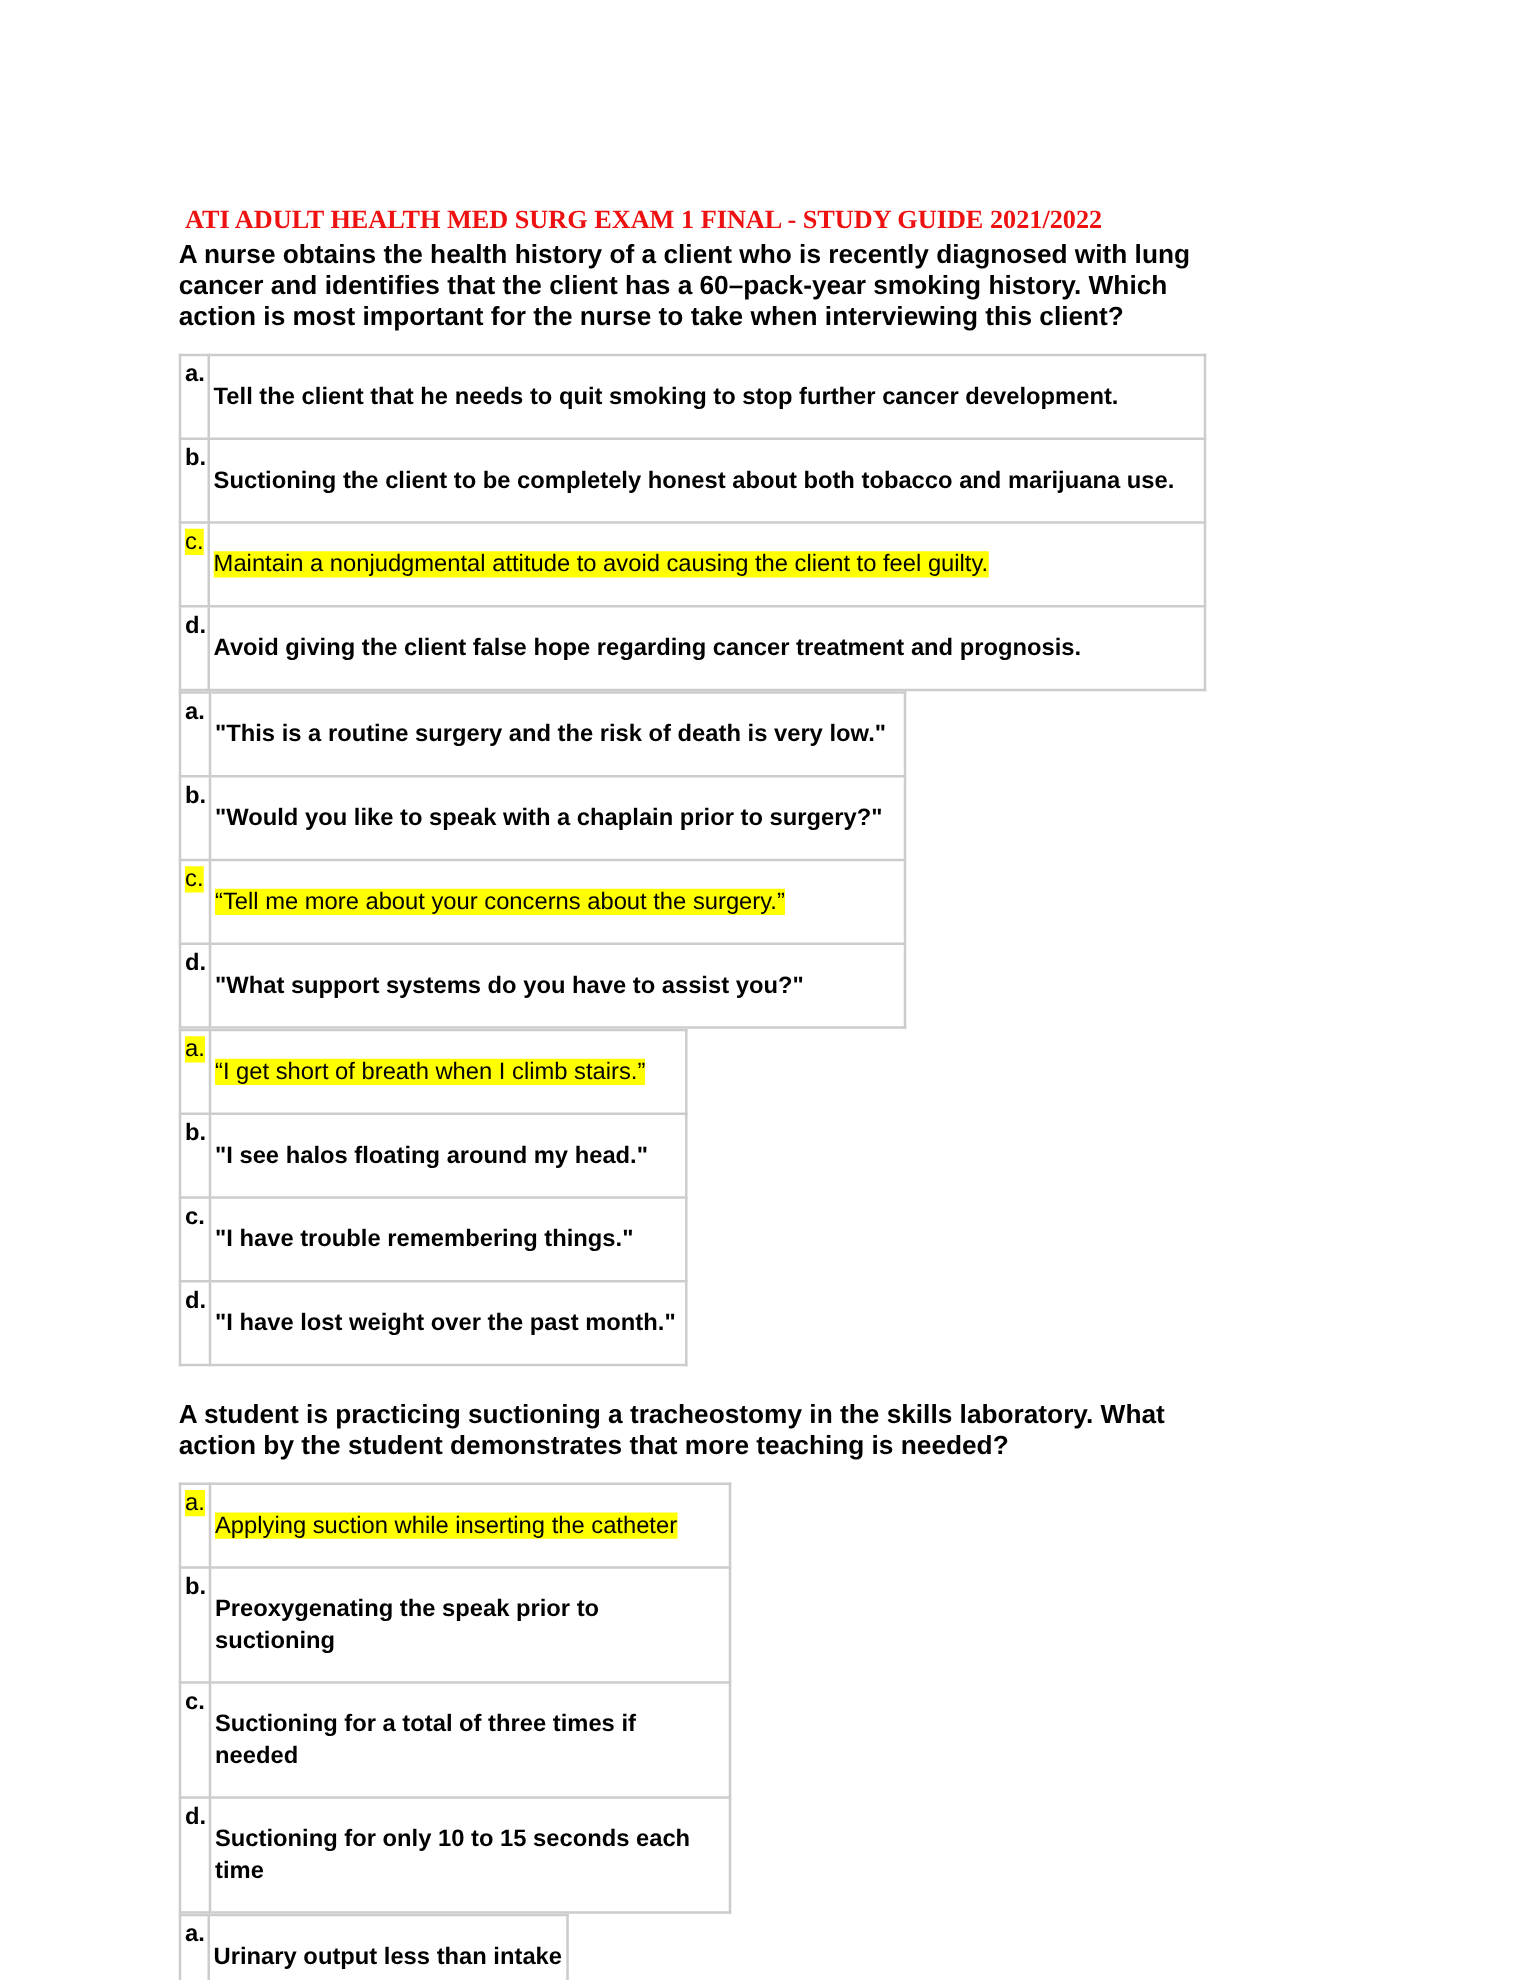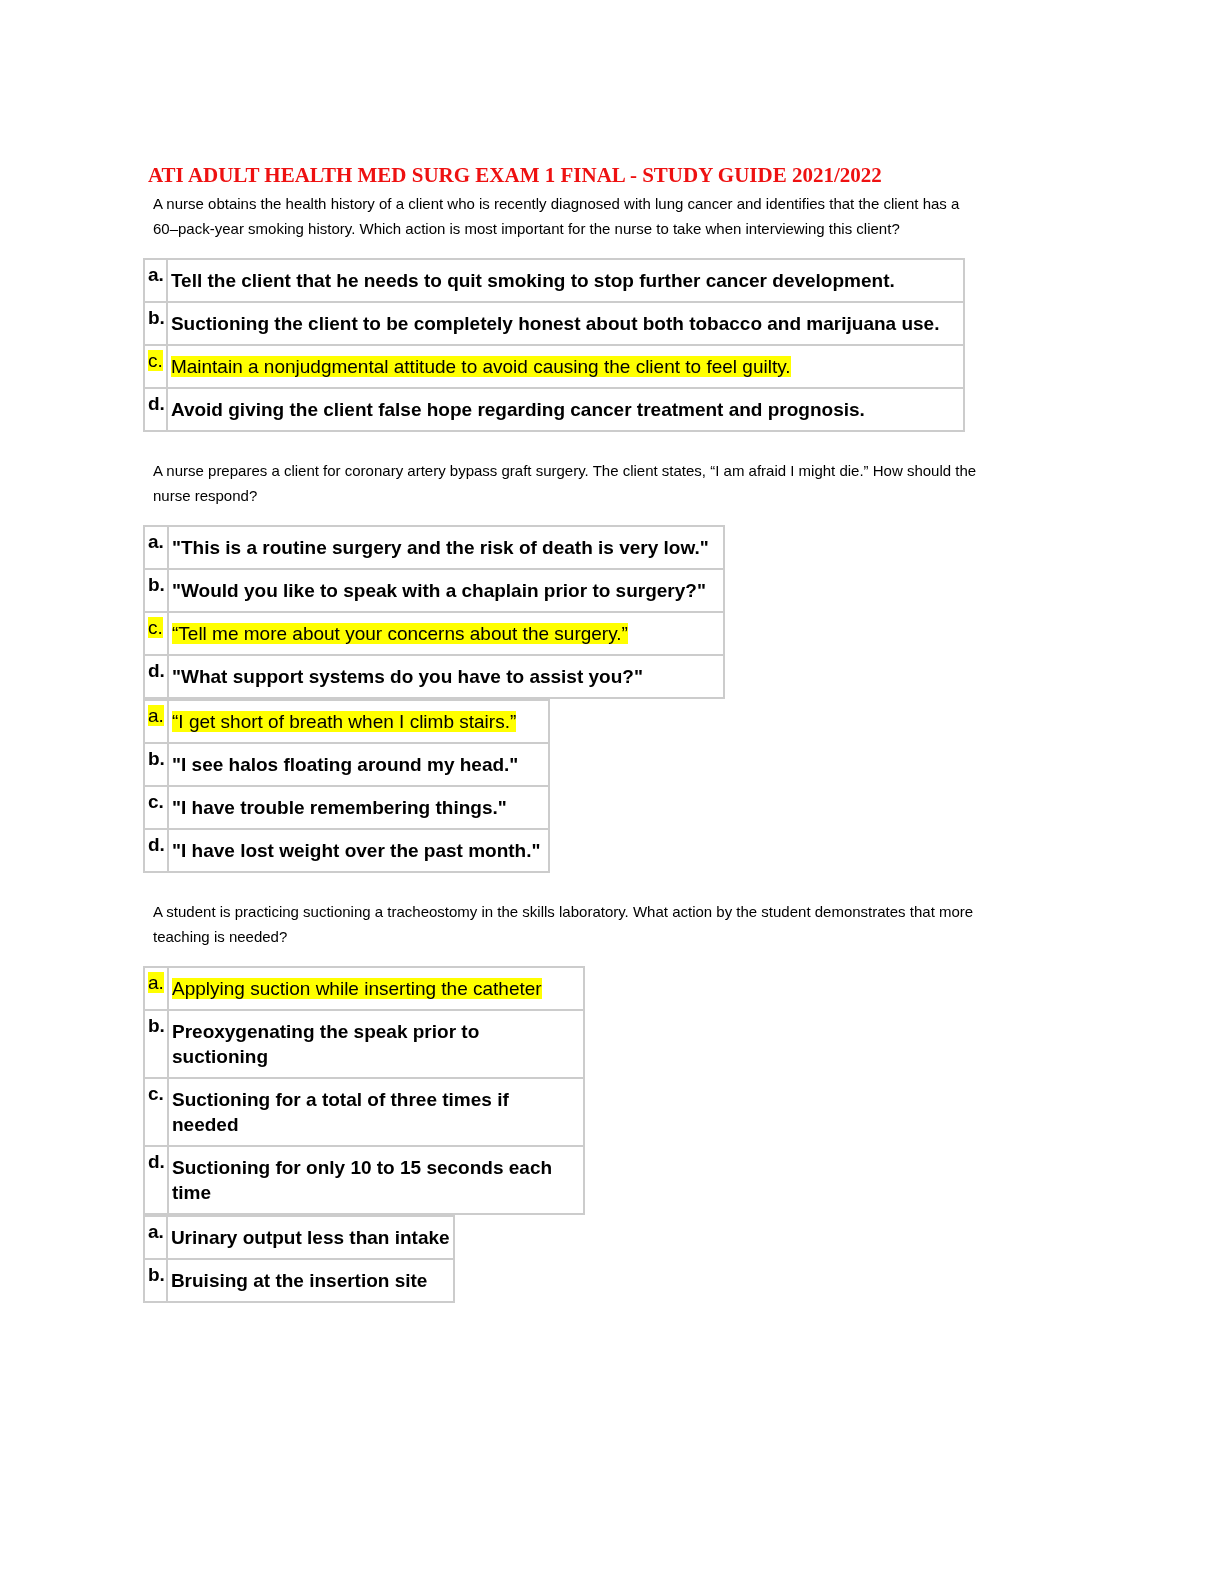--- a/index.html
+++ b/index.html
@@ -23,39 +23,39 @@
   .title {
     font-family: "Liberation Serif", serif;
     font-weight: bold;
     font-size: 21px;
     line-height: 26px;
     color: #ee1111;
     padding-left: 5px;
     white-space: nowrap;
   }
   .question {
-    font-weight: normal;
-    font-size: 15px;
+    font-weight: bold;
+    font-size: 21px;
     line-height: 25px;
     max-width: 920px;
-    margin: 26px 0 17px 10px;
+    margin: 26px 0 17px 0;
   }
   #content .question:first-child { margin-top: 3px; }
 
   table.answers {
     border-collapse: collapse;
     background: #fff;
   }
   table.answers td {
     border: 2px solid #cccccc;
     vertical-align: top;
     font-size: 19px;
     line-height: 25px;
     font-weight: bold;
-    padding: 8px 3px;
+    padding: 20px 3px;
   }
   table.answers td.letter {
     padding: 2px 1px 2px 3px;
   }
   
   .q0 { width: 822px; }
   .q1 { width: 582px; }
   .q2 { width: 407px; }
   .q3 { width: 442px; }
   .q4 { width: 312px; }
@@ -91,21 +91,20 @@
           <tr>
             <td class="letter"><span class="hl">c.</span></td>
             <td class="text"><span class="hl">Maintain a nonjudgmental attitude to avoid causing the client to feel guilty.</span></td>
           </tr>
           <tr>
             <td class="letter"><span>d.</span></td>
             <td class="text"><span>Avoid giving the client false hope regarding cancer treatment and prognosis.</span></td>
           </tr>
         </tbody>
       </table>
-      <div class="question">A nurse prepares a client for coronary artery bypass graft surgery. The client states, “I am afraid I might die.” How should the nurse respond?</div>
       <table class="answers q1">
         <tbody>
           <tr>
             <td class="letter"><span>a.</span></td>
             <td class="text"><span>"This is a routine surgery and the risk of death is very low."</span></td>
           </tr>
           <tr>
             <td class="letter"><span>b.</span></td>
             <td class="text"><span>"Would you like to speak with a chaplain prior to surgery?"</span></td>
           </tr>

